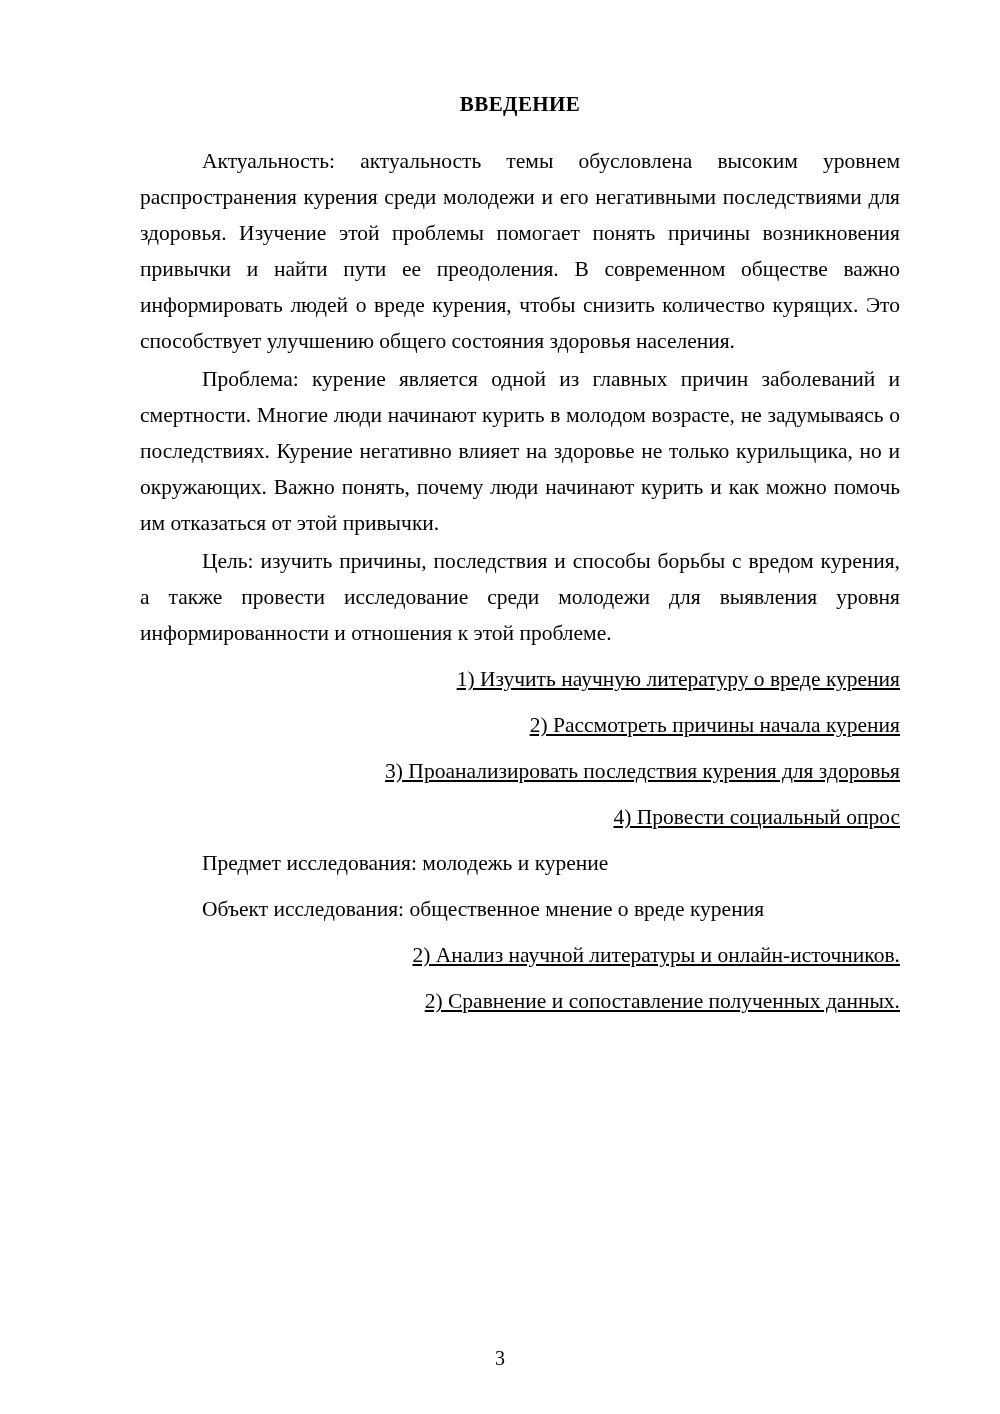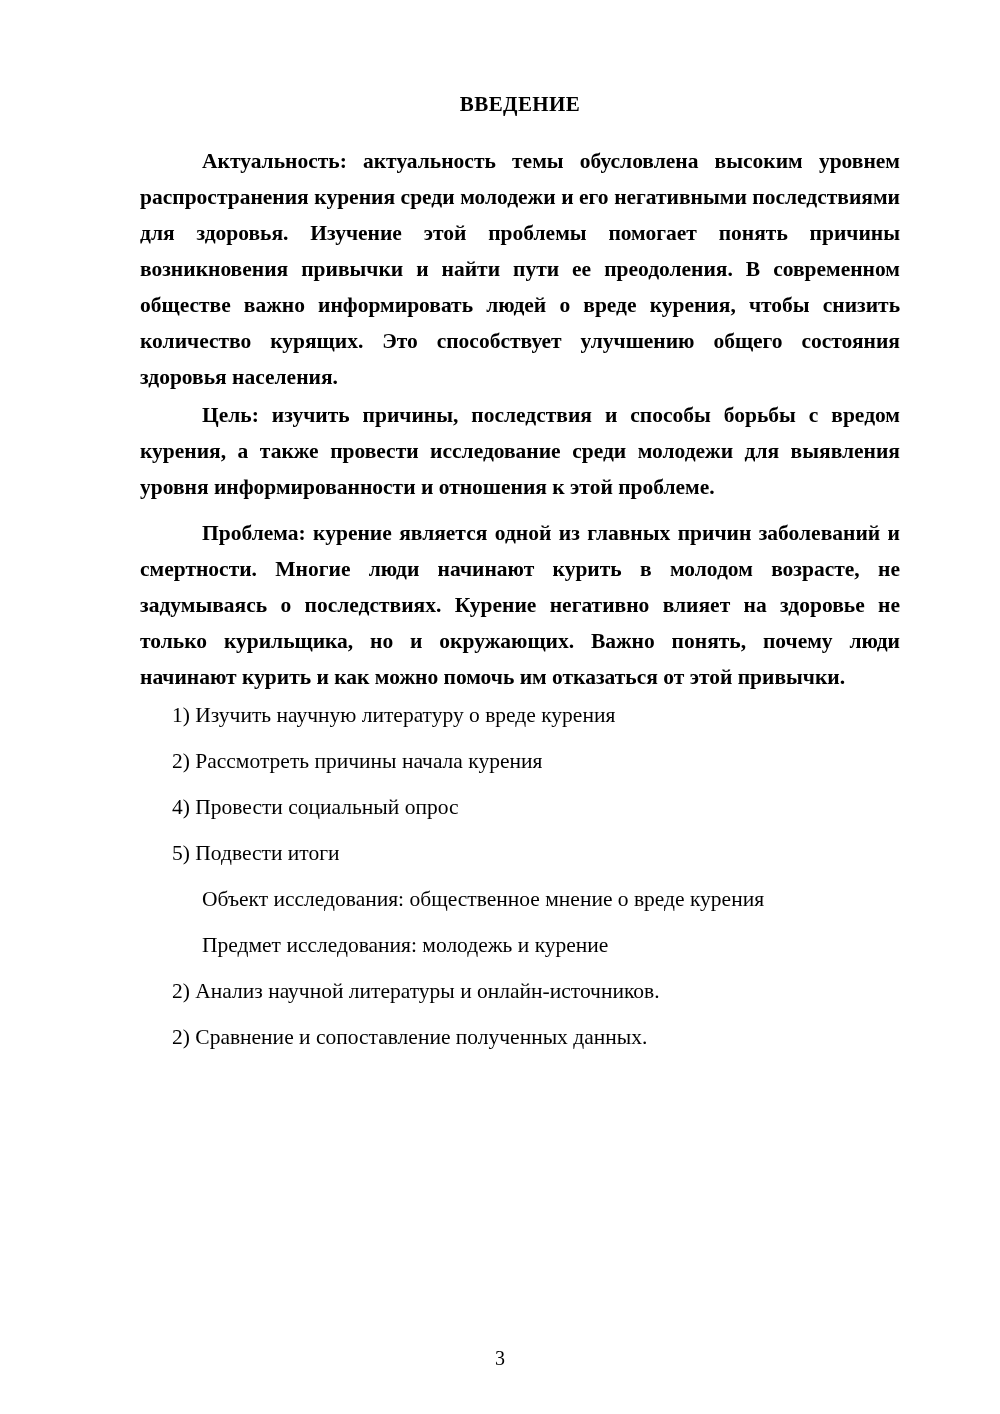--- a/index.html
+++ b/index.html
@@ -30,29 +30,29 @@
     margin: 0 0 26px 0;
   }
   .para {
     font-size: 21.5px;
     line-height: 36px;
     text-align: justify;
     text-justify: inter-word;
     text-indent: 62px;
     margin: 0 0 2px 0;
     hyphens: none;
-    font-weight: bold;
   }
   .list-item {
     font-size: 21.5px;
     line-height: 36px;
-    text-align: left;
+    text-align: right;
     text-indent: 0;
     margin: 0 0 10px 0;
     padding-left: 32px;
+    text-decoration: underline;
   }
   .para.spaced {
     margin-bottom: 10px;
   }
   .label-line {
     font-size: 21.5px;
     line-height: 36px;
     text-indent: 62px;
     margin: 0 0 10px 0;
   }
@@ -66,31 +66,31 @@
   }
 </style>
 </head>
 <body>
 
 <div class="page">
 
   <h1 class="doc-title">ВВЕДЕНИЕ</h1>
 
   <p class="para">Актуальность: актуальность темы обусловлена высоким уровнем распространения курения среди молодежи и его негативными последствиями для здоровья. Изучение этой проблемы помогает понять причины возникновения привычки и найти пути ее преодоления. В современном обществе важно информировать людей о вреде курения, чтобы снизить количество курящих. Это способствует улучшению общего состояния здоровья населения.</p>
+  <p class="para">Проблема: курение является одной из главных причин заболеваний и смертности. Многие люди начинают курить в молодом возрасте, не задумываясь о последствиях. Курение негативно влияет на здоровье не только курильщика, но и окружающих. Важно понять, почему люди начинают курить и как можно помочь им отказаться от этой привычки.</p>
   <p class="para spaced">Цель: изучить причины, последствия и способы борьбы с вредом курения, а также провести исследование среди молодежи для выявления уровня информированности и отношения к этой проблеме.</p>
-  <p class="para">Проблема: курение является одной из главных причин заболеваний и смертности. Многие люди начинают курить в молодом возрасте, не задумываясь о последствиях. Курение негативно влияет на здоровье не только курильщика, но и окружающих. Важно понять, почему люди начинают курить и как можно помочь им отказаться от этой привычки.</p>
 
 
   <p class="list-item">1) Изучить научную литературу о вреде курения</p>
   <p class="list-item">2) Рассмотреть причины начала курения</p>
+  <p class="list-item">3) Проанализировать последствия курения для здоровья</p>
   <p class="list-item">4) Провести социальный опрос</p>
-  <p class="list-item">5) Подвести итоги</p>
 
+  <p class="label-line">Предмет исследования: молодежь и курение</p>
   <p class="label-line">Объект исследования: общественное мнение о вреде курения</p>
-  <p class="label-line">Предмет исследования: молодежь и курение</p>
 
 
 
   <p class="list-item">2) Анализ научной литературы и онлайн-источников.</p>
   <p class="list-item">2) Сравнение и сопоставление полученных данных.</p>
 
   <div class="page-number">3</div>
 </div>
 
 </body></html>

